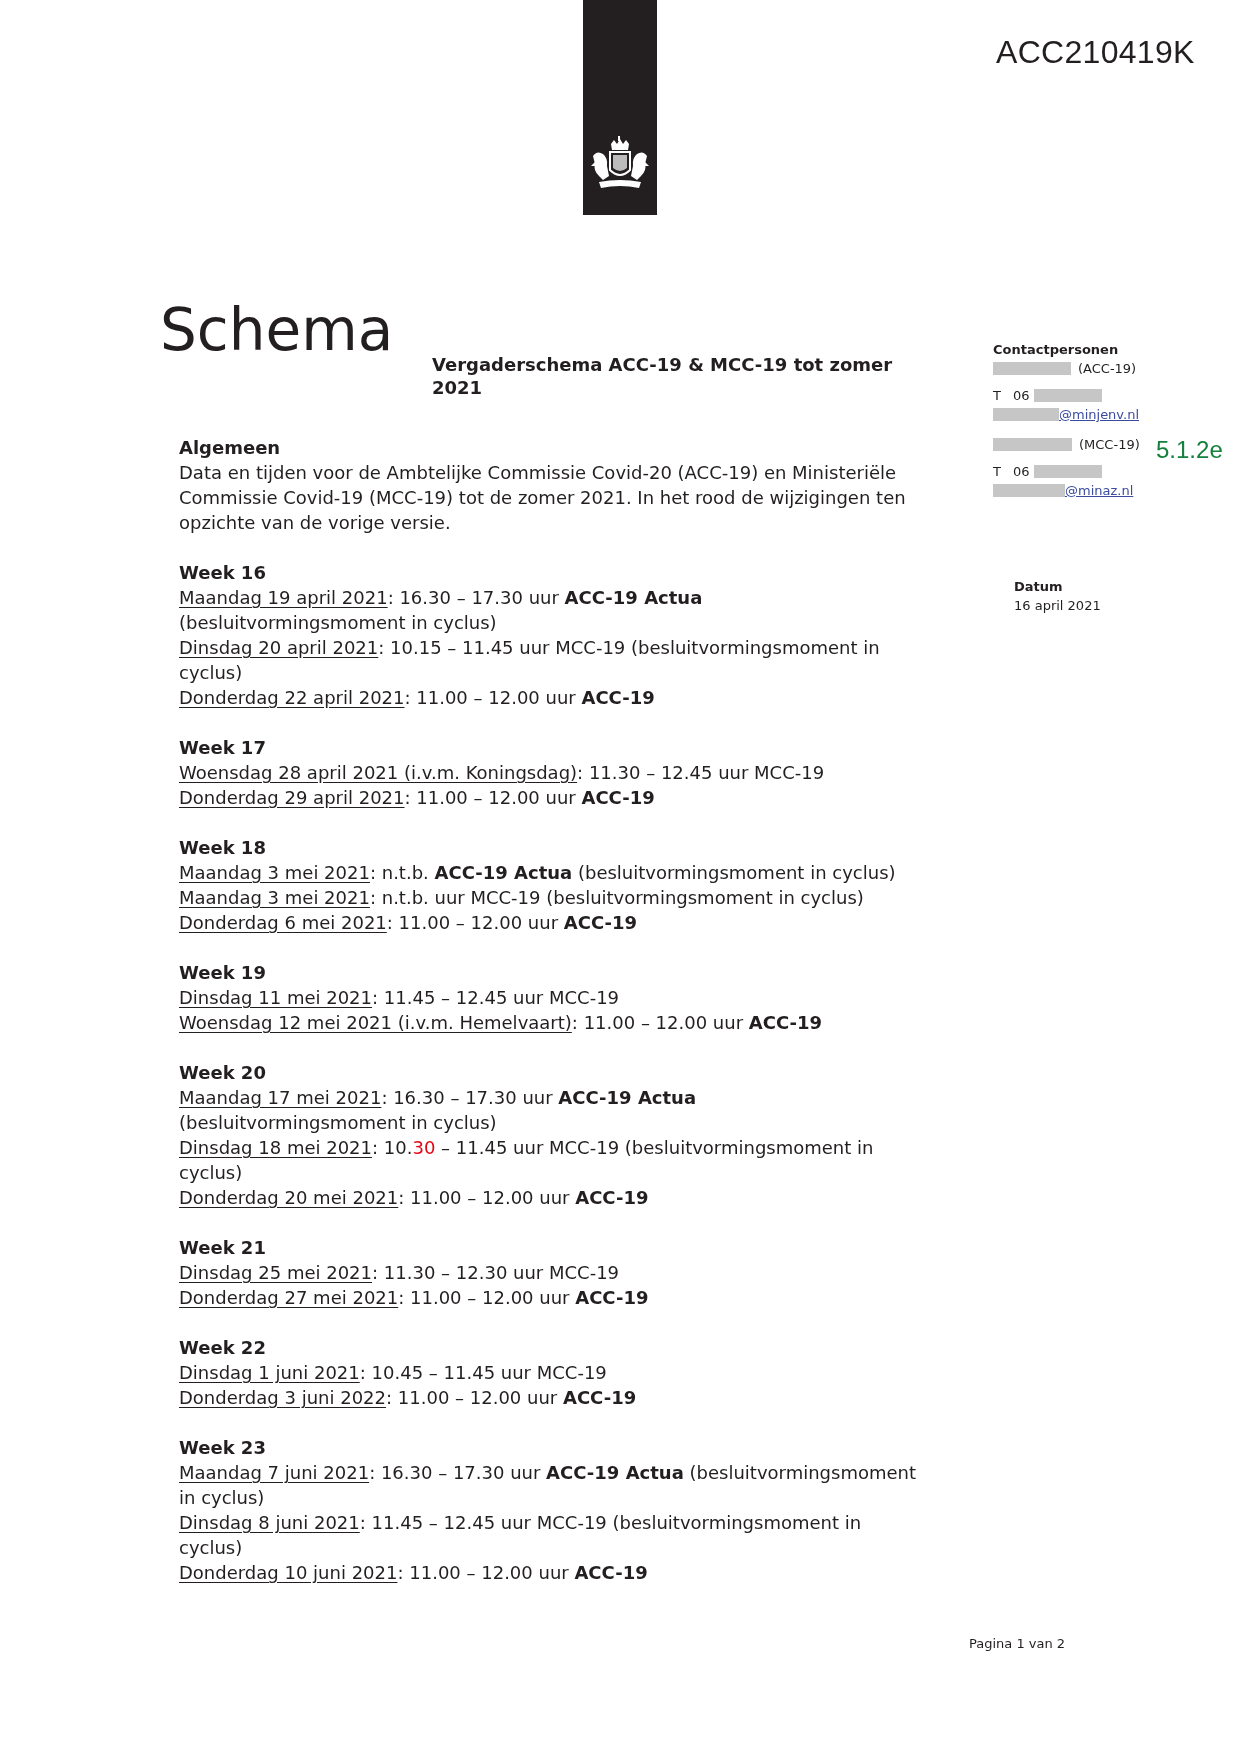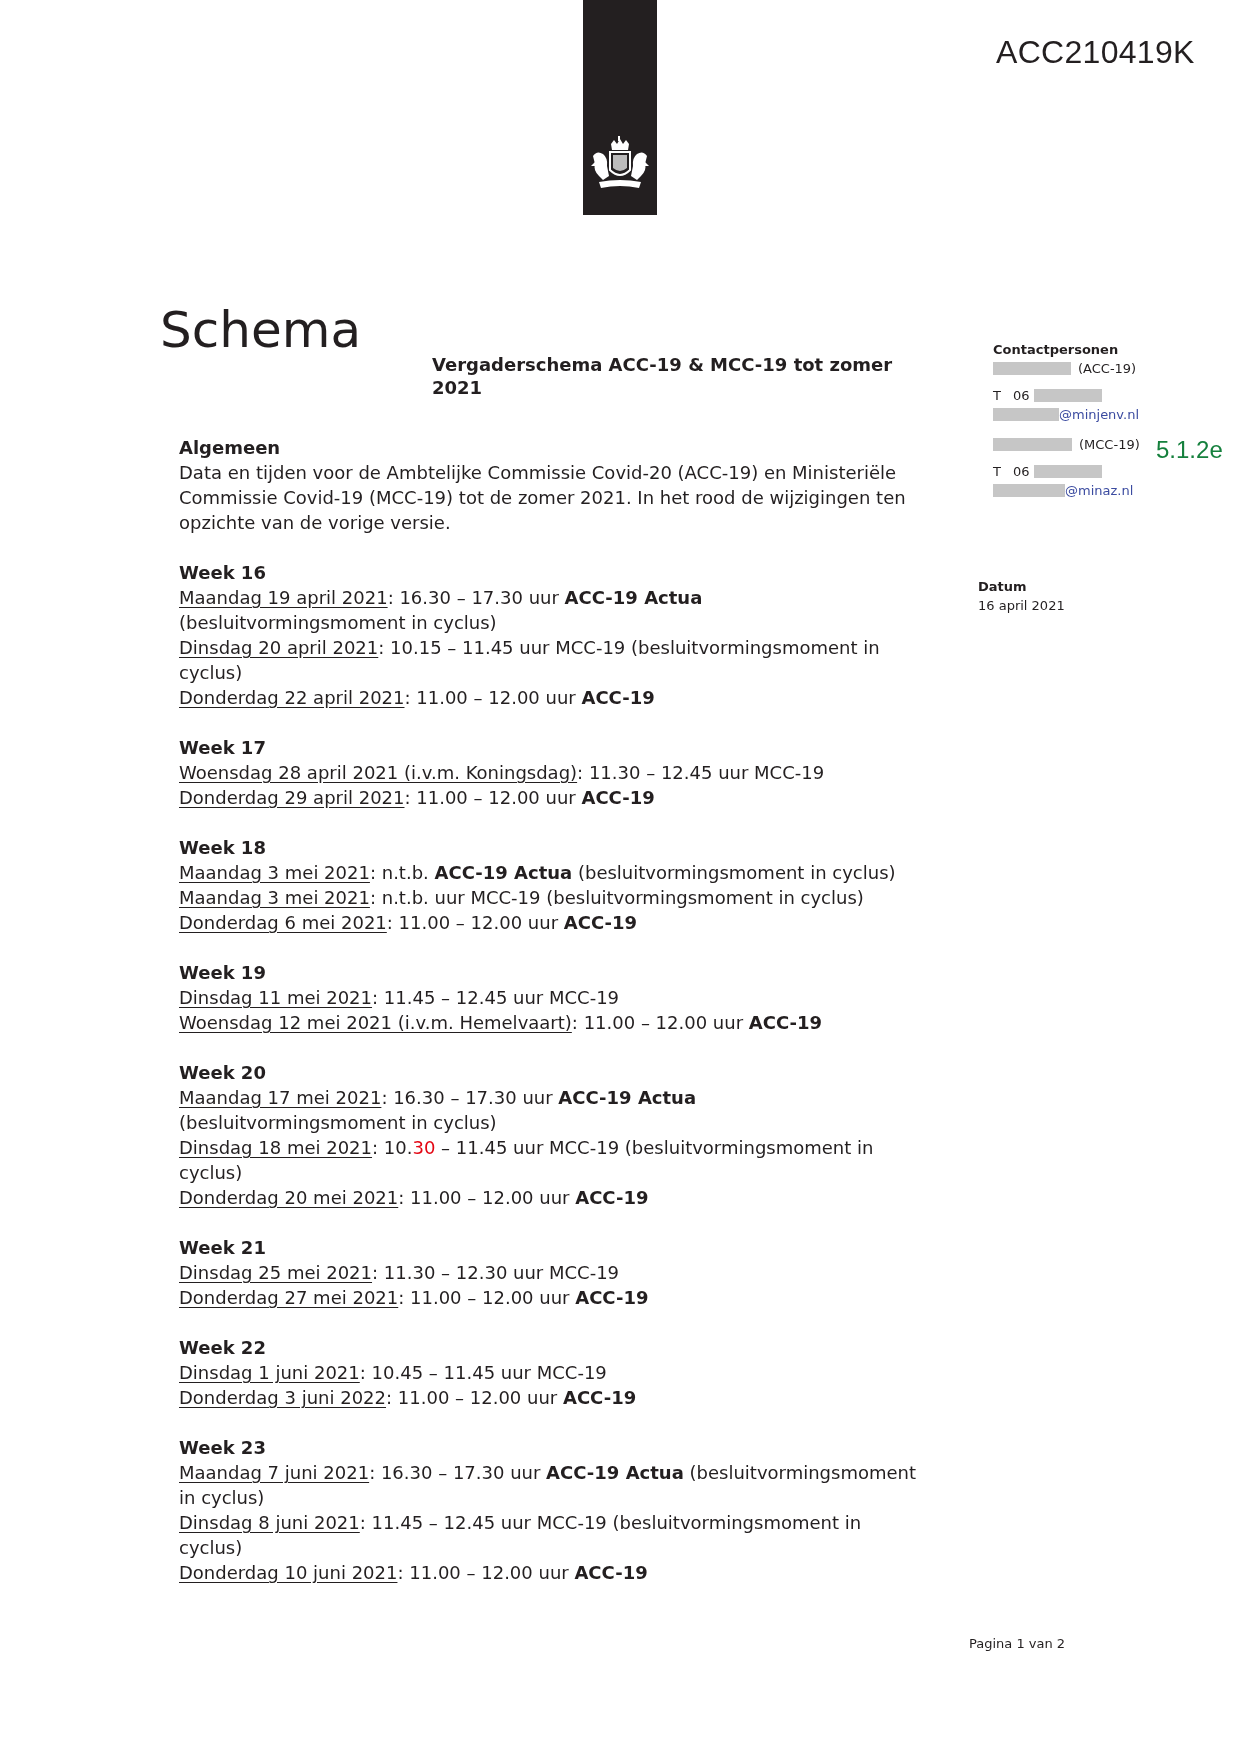--- a/index.html
+++ b/index.html
@@ -3,36 +3,36 @@
 <meta charset="utf-8">
 <style>
   html, body { margin: 0; padding: 0; background: #ffffff; }
   body { width: 1241px; height: 1755px; position: relative; overflow: hidden;
          font-family: "DejaVu Sans", sans-serif; color: #231f20; }
   .abs { position: absolute; }
   .logo-bar { left: 583px; top: 0; width: 74px; height: 215px; background: #231f20; }
   .logo-bar svg { position: absolute; left: 6px; top: 136px; }
   .doc-code { left: 996px; top: 34px; font-family: "Liberation Sans", sans-serif; font-size: 32px; color: #231f20; letter-spacing: 0.3px; }
   .marking { left: 1156px; top: 436px; font-family: "Liberation Sans", sans-serif; font-size: 24px; color: #15803d; }
-  .title { left: 160px; top: 300px; font-size: 50px; line-height: 60px; font-weight: normal; margin: 0; }
+  .title { left: 160px; top: 300px; font-size: 58px; line-height: 60px; font-weight: normal; margin: 0; }
   .subtitle { left: 428px; top: 349px; width: 520px; font-size: 18px; font-weight: bold; line-height: 23px; margin: 4px; }
   .body { left: 163px; top: 435px; width: 780px; font-size: 18px; line-height: 25px; }
   .body .line { white-space: nowrap; height: 25px; margin-left: 16px; }
   .body .blank { height: 25px; }
   .body .h { font-weight: bold; }
   .u { text-decoration: underline; text-underline-offset: 3px; }
   .b { font-weight: bold; }
   .red { color: #e30613; }
   .side { left: 993px; top: 341px; width: 240px; font-size: 13px; line-height: 17px; color: #231f20; }
   .side .lbl { font-weight: bold; }
   .redact { display: inline-block; background: #c6c6c6; height: 13px; vertical-align: -2px; }
   .side .row { white-space: nowrap; position: relative; height: 17px; }
-  .side a { color: #3b4ba0; }
+  .side a { color: #3b4ba0; text-decoration: underline; }
   .side .t { display: inline-block; width: 20px; }
-  .datum { left: 978px; top: 577px; font-size: 13px; line-height: 19px; }
+  .datum { left: 1014px; top: 577px; font-size: 13px; line-height: 19px; }
   .datum .lbl { font-weight: bold; }
   .footer { left: 969px; top: 1636px; font-size: 13px; color: #231f20; }
 </style>
 </head>
 <body>
 
 <div class="abs logo-bar">
   <svg width="62" height="64" viewBox="0 0 62 64">
     <g fill="#ffffff">
       <rect x="29" y="0" width="2" height="5"></rect>

